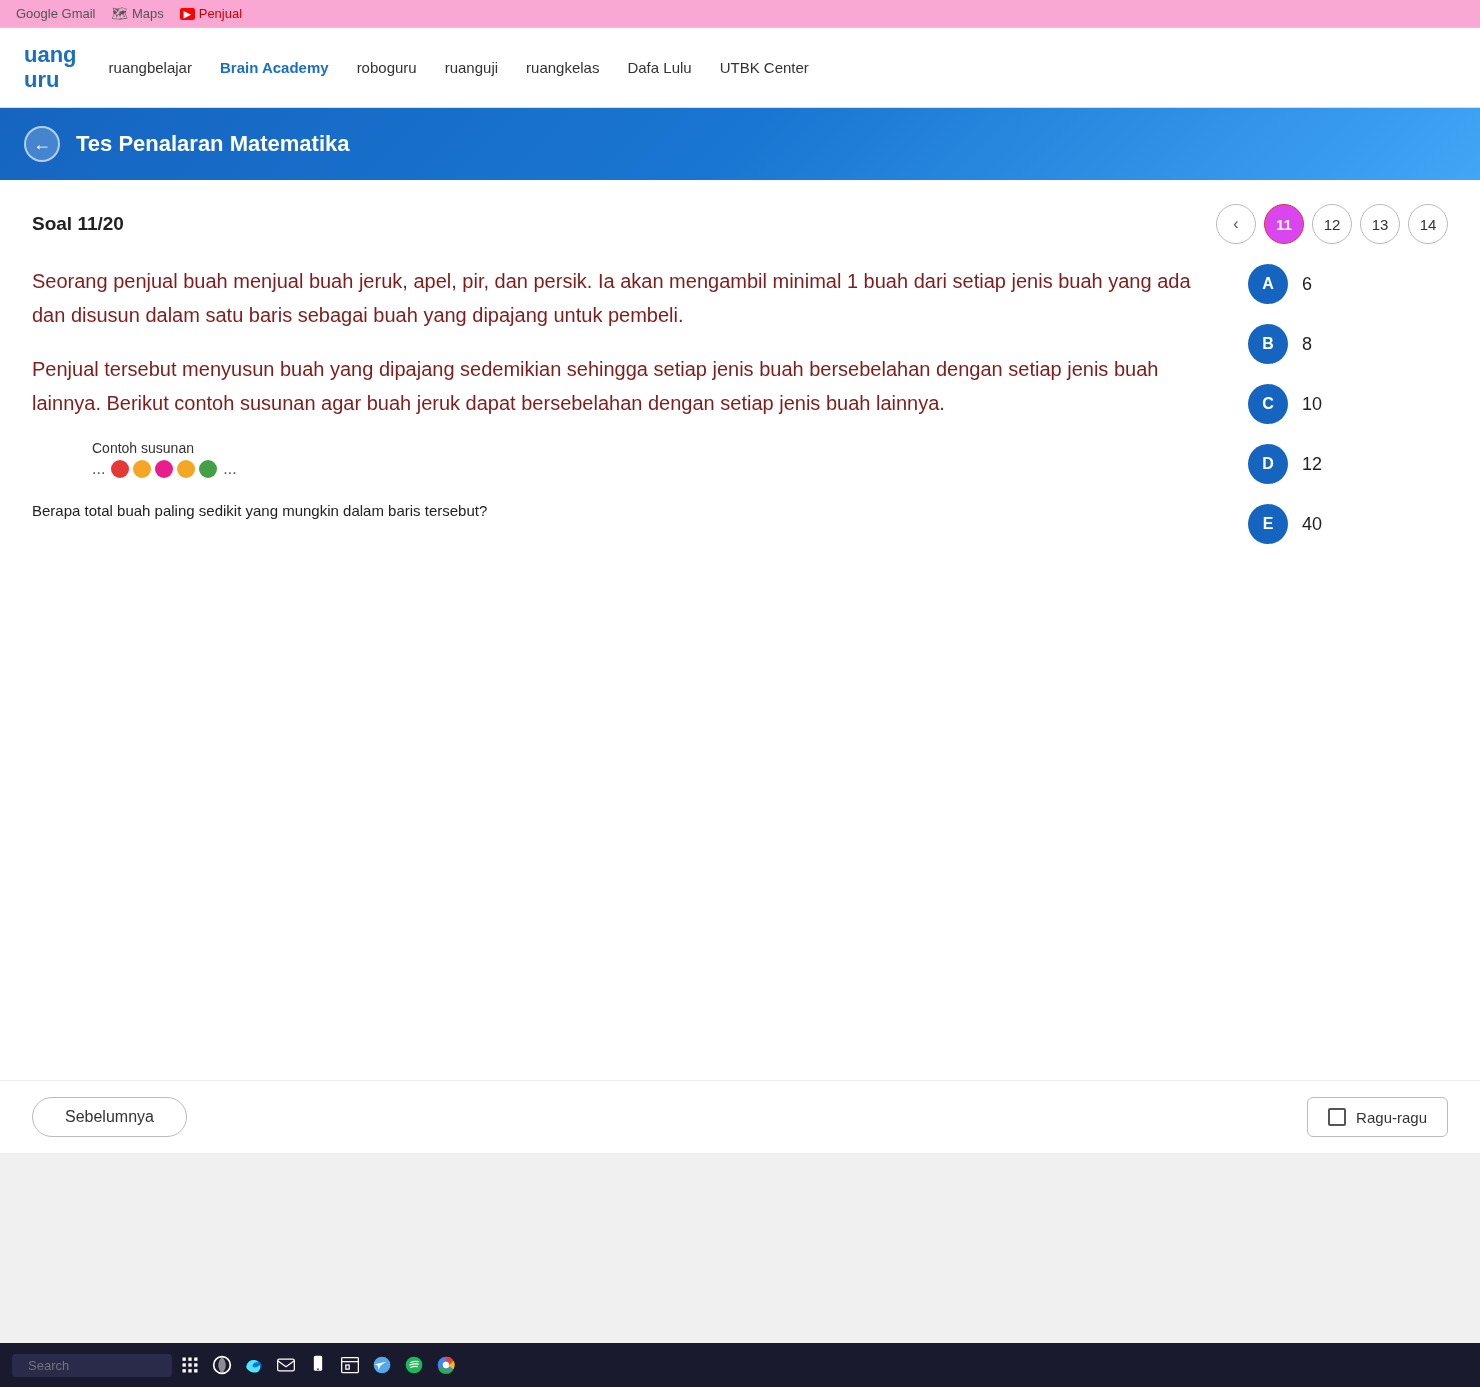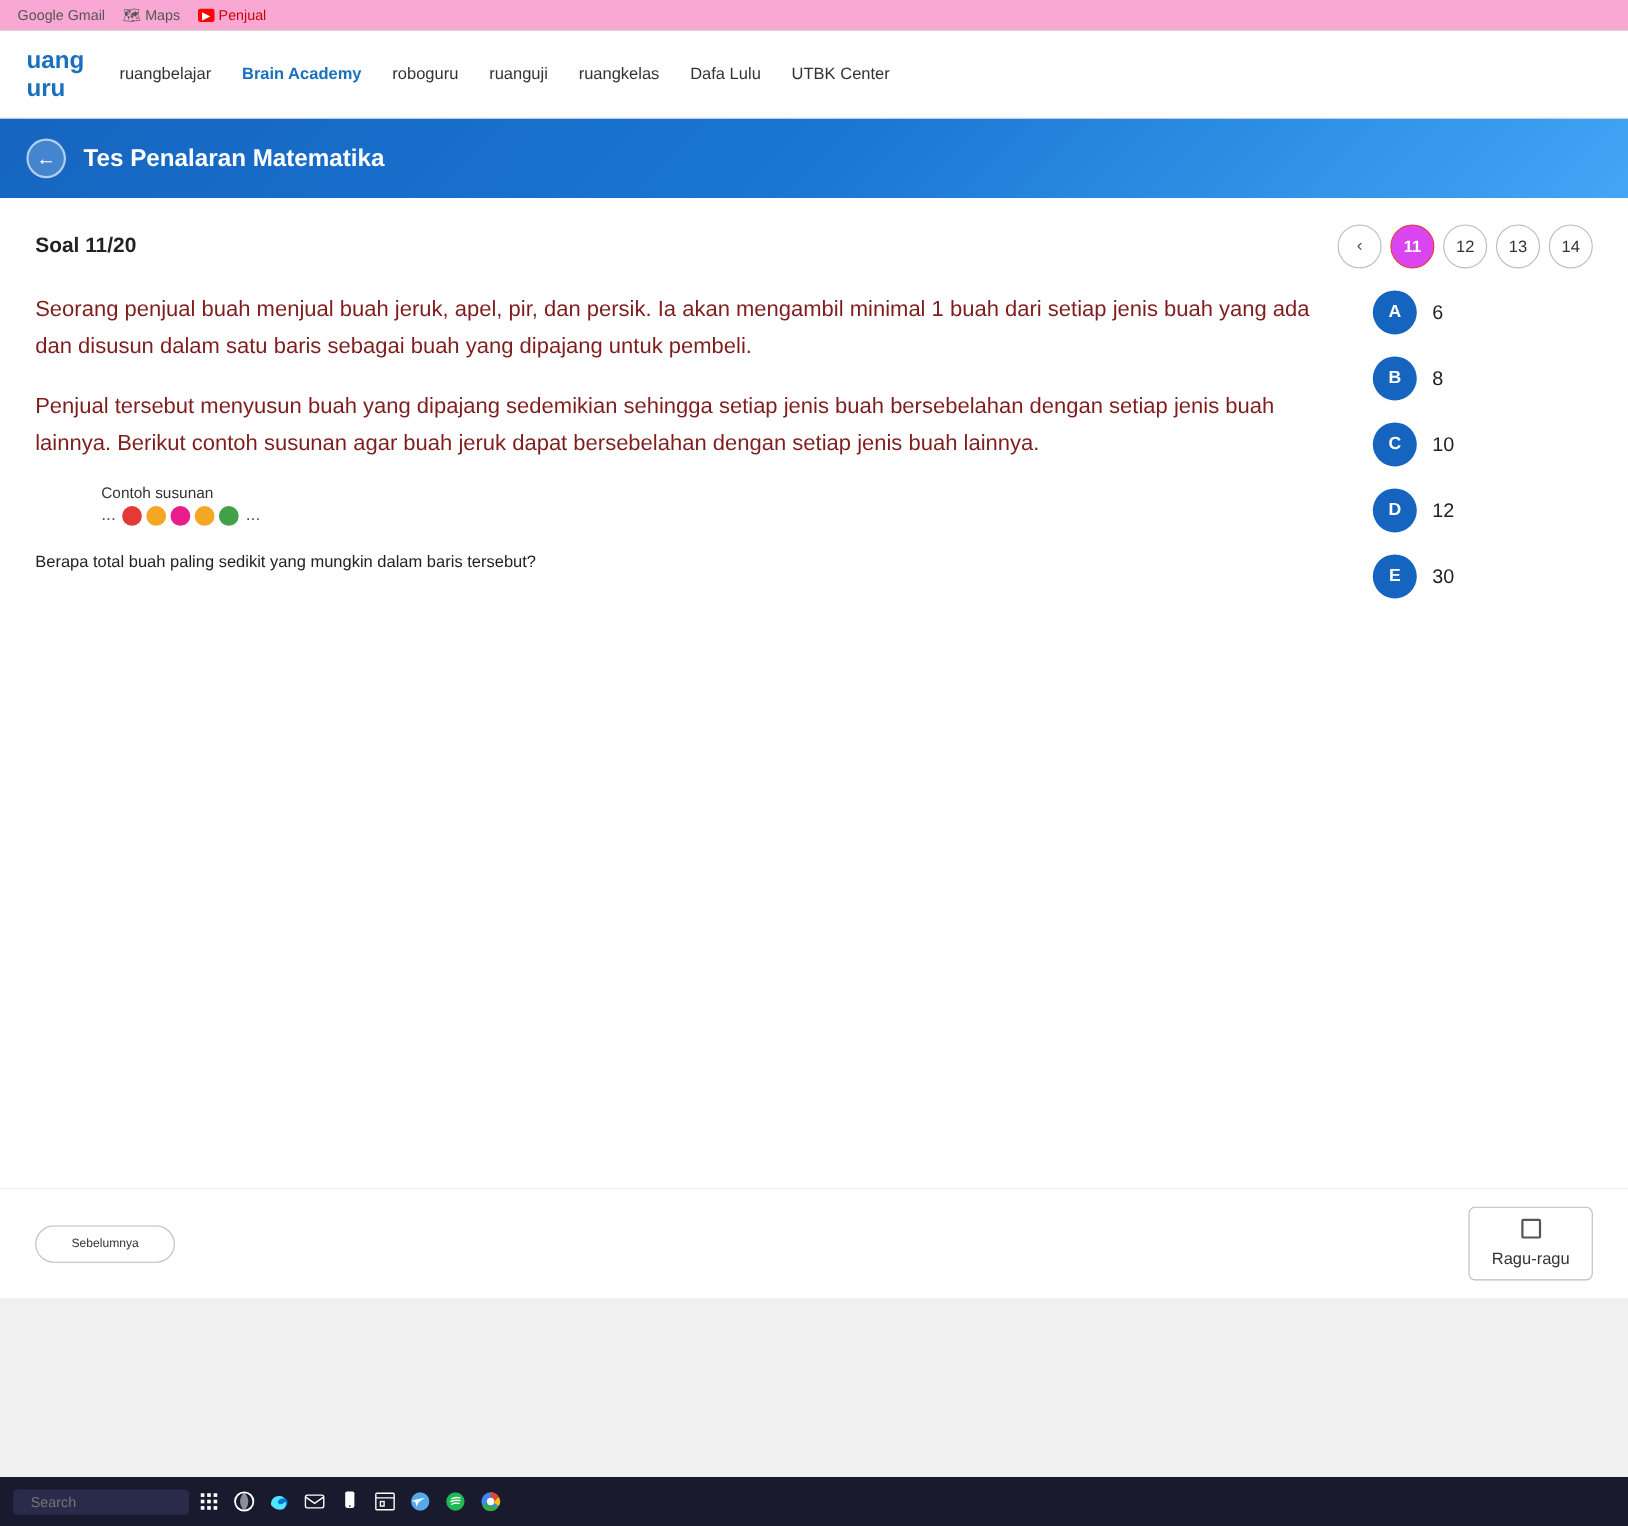--- a/index.html
+++ b/index.html
@@ -226,36 +226,35 @@
       padding: 16px 32px;
       display: flex;
       justify-content: space-between;
       align-items: center;
     }
     .prev-btn {
       background: white;
       border: 1.5px solid #bbb;
       border-radius: 24px;
       padding: 10px 32px;
-      font-size: 11px;
+      font-size: 16px;
       cursor: pointer;
       color: #333;
     }
     .ragu-btn {
       background: white;
       border: 1.5px solid #bbb;
       border-radius: 6px;
       padding: 10px 20px;
       font-size: 15px;
       cursor: pointer;
       color: #333;
       display: flex;
       align-items: center;
       gap: 10px;
-      flex-direction: column;
     }
     .checkbox-icon {
       width: 18px; height: 18px;
       border: 2px solid #555;
       border-radius: 2px;
       display: inline-block;
     }
 
     
     .taskbar {
@@ -371,21 +370,21 @@
       <div class="answer-option">
         <div class="answer-circle">C</div>
         <span class="answer-value">10</span>
       </div>
       <div class="answer-option">
         <div class="answer-circle">D</div>
         <span class="answer-value">12</span>
       </div>
       <div class="answer-option">
         <div class="answer-circle">E</div>
-        <span class="answer-value">30</span>
+        <span class="answer-value">40</span>
       </div>
     </div>
 
   </div>
 </div>
 
 <div class="footer">
   <button class="prev-btn">Sebelumnya</button>
   <button class="ragu-btn">
     <span class="checkbox-icon"></span>

